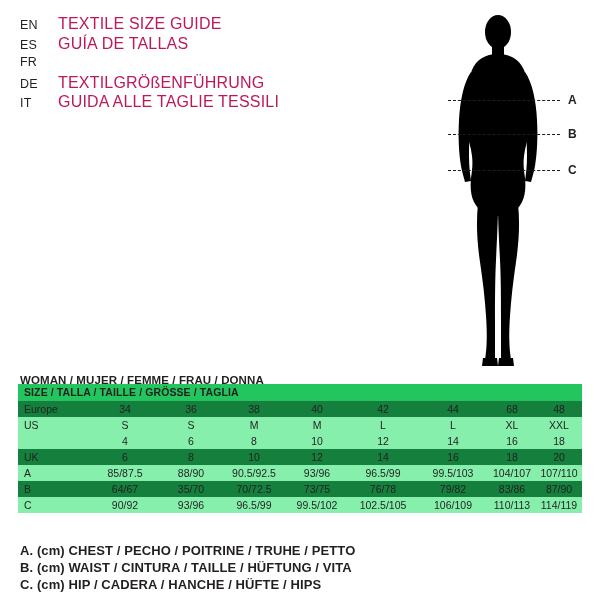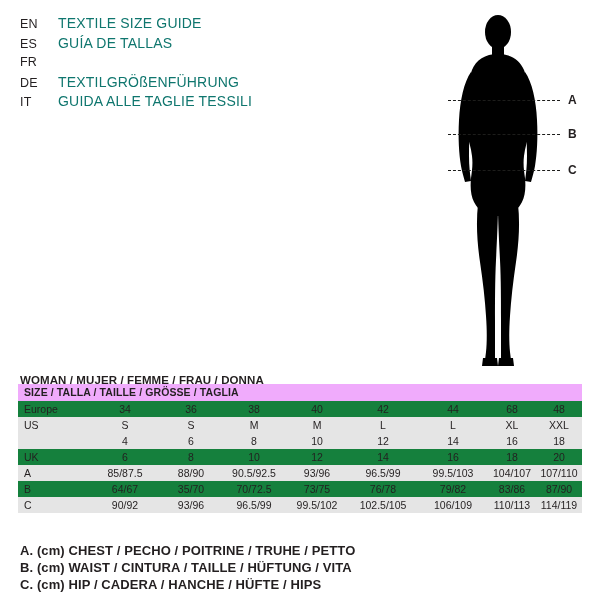--- a/index.html
+++ b/index.html
@@ -36,23 +36,23 @@
     white-space: nowrap;
   }
   .lang-code {
     width: 38px;
     flex: 0 0 38px;
     font-size: 12.5px;
     letter-spacing: .2px;
     color: #231f20;
   }
   .lang-title {
-    font-size: 14px;
+    font-size: 16px;
     letter-spacing: .2px;
-    color: #0f766e;
+    color: #be185d;
   }
 
   
   .figure-wrap {
     position: absolute;
     left: 410px;
     top: 8px;
     width: 180px;
     height: 360px;
   }
@@ -108,28 +108,28 @@
     line-height: 16px;
     text-align: center;
     color: #231f20;
     border: none;
   }
   table.size-table td.rowlabel {
     text-align: left;
     padding-left: 6px;
   }
   tr.head-row td {
-    background: #f0abfc;
+    background: #22c55e;
     font-weight: bold;
     text-align: left;
     letter-spacing: .1px;
     height: 17px;
     line-height: 17px;
   }
-  tr.shade td { background: #e5e5e5; }
+  tr.shade td { background: #86efac; }
   tr.plain td { background: #15803d; }
 
   .legend {
     position: absolute;
     left: 20px;
     width: 560px;
     font-size: 13px;
     font-weight: bold;
     line-height: 15px;
     color: #231f20;

